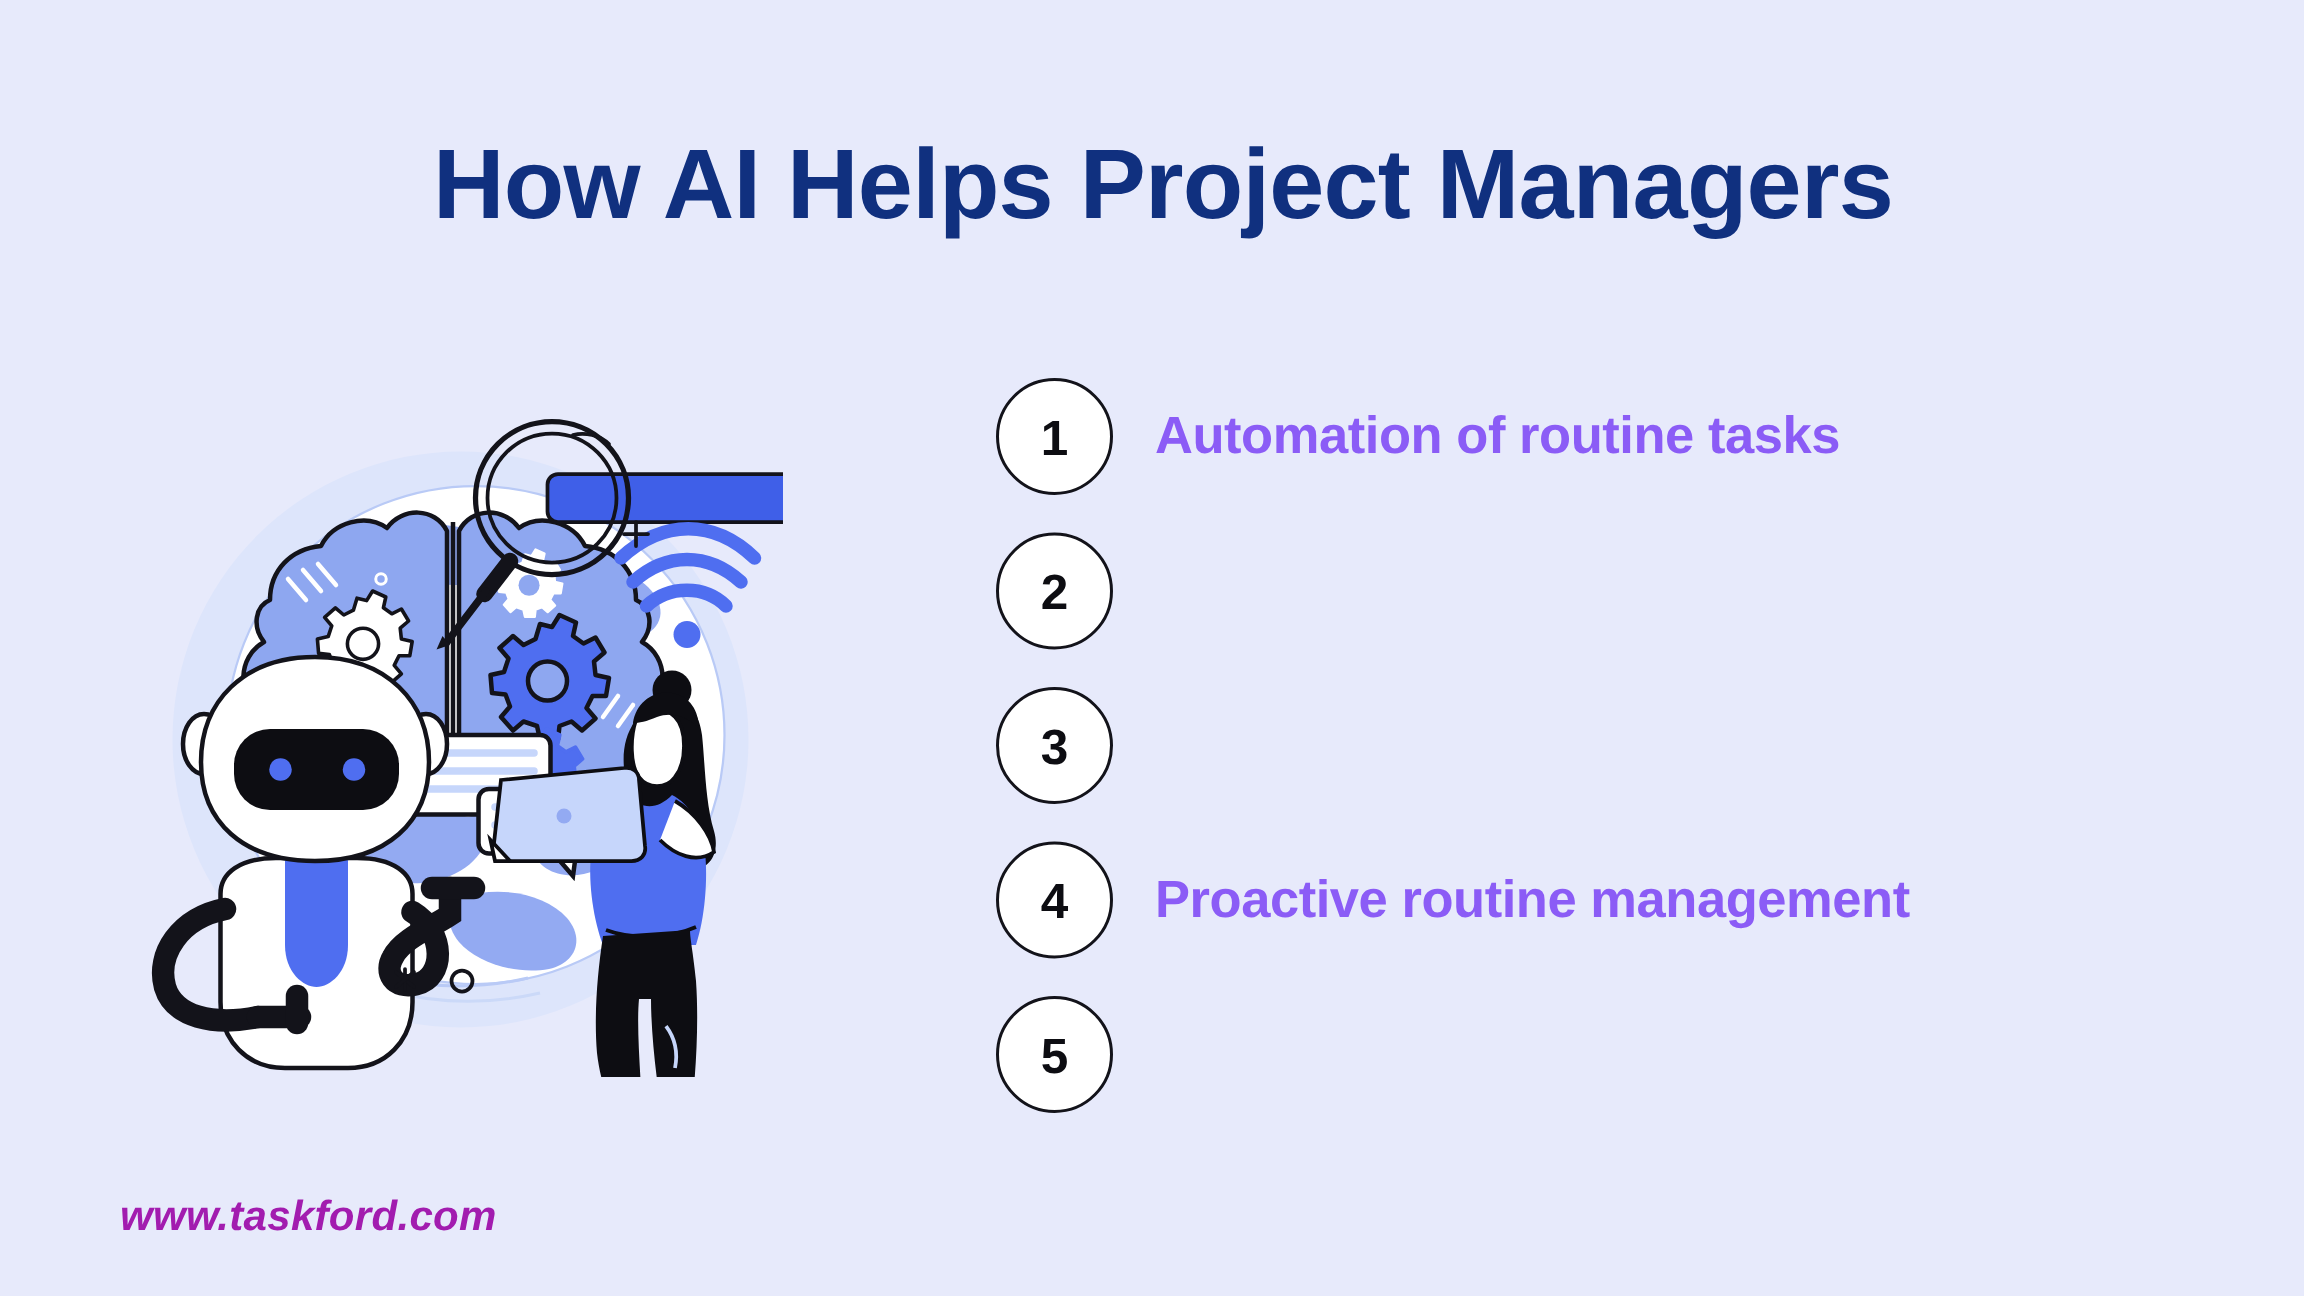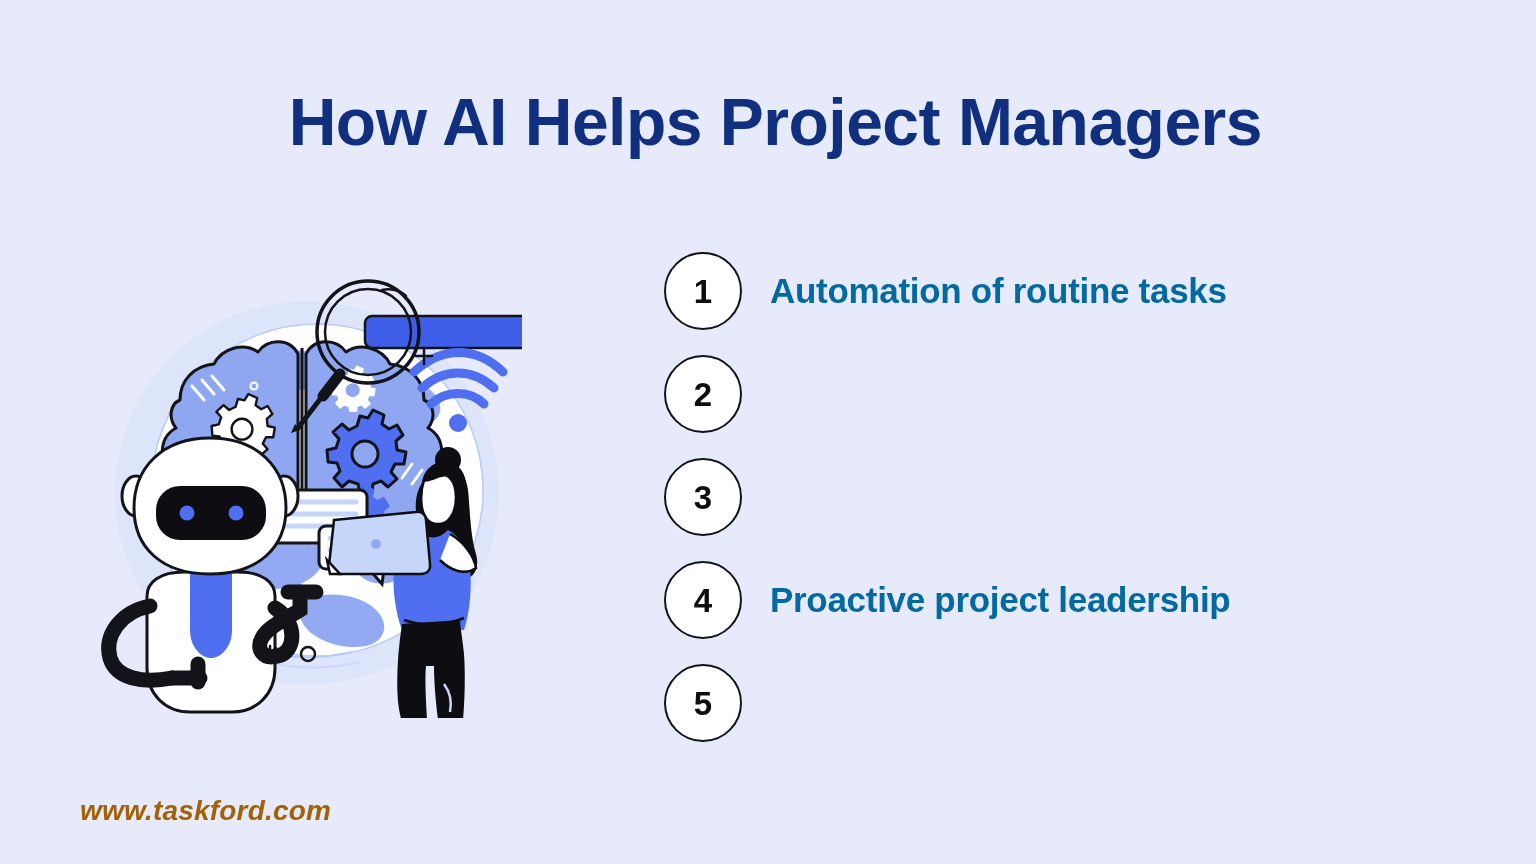--- a/index.html
+++ b/index.html
@@ -62,34 +62,34 @@
     justify-content:center;
     font-size:33px;
     font-weight:bold;
     color:#0d0d12;
     line-height:1;
   }
   .row-label {
     margin-left:28px;
     font-size:35px;
     font-weight:bold;
-    color:#0369a1;
+    color:#8b5cf6;
     letter-spacing:-0.3px;
     white-space:nowrap;
   }
 
   
   .url {
     position:absolute;
     left:80px;
     top:795px;
     font-size:28px;
     font-style:italic;
     font-weight:bold;
-    color:#a16207;
+    color:#a21caf;
     letter-spacing:0.2px;
   }
 </style>
 </head>
 <body>
 
 <div class="title">How AI Helps Project Managers</div>
 
 <div class="illus">
   <svg viewBox="0 0 450 450" width="450" height="450" xmlns="http://www.w3.org/2000/svg">
@@ -324,21 +324,21 @@
   <div class="row">
     <div class="num">2</div>
   </div>
 
   <div class="row">
     <div class="num">3</div>
   </div>
 
   <div class="row">
     <div class="num">4</div>
-    <div class="row-label">Proactive project leadership</div>
+    <div class="row-label">Proactive routine management</div>
   </div>
 
   <div class="row">
     <div class="num">5</div>
   </div>
 
 </div>
 
 <div class="url">www.taskford.com</div>
 

